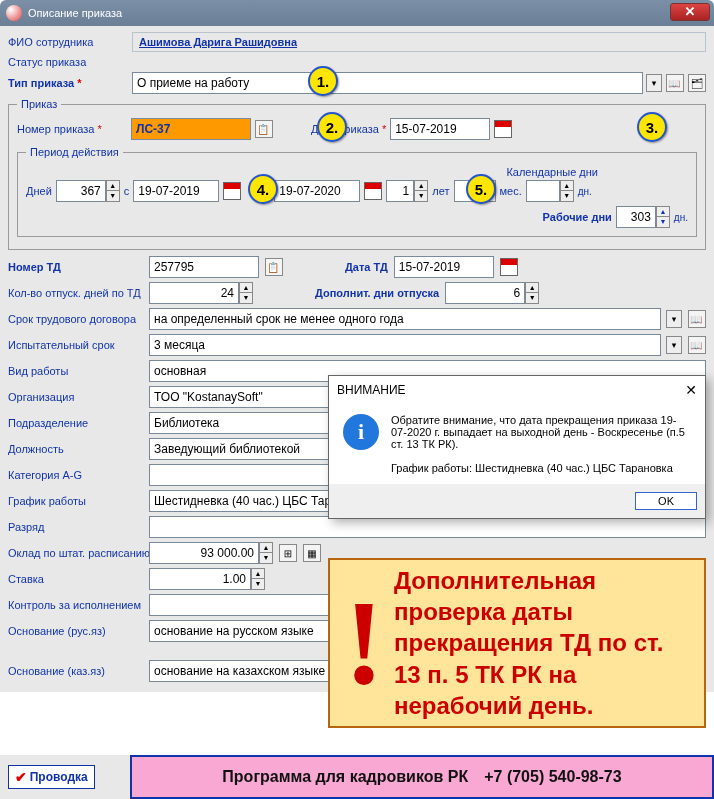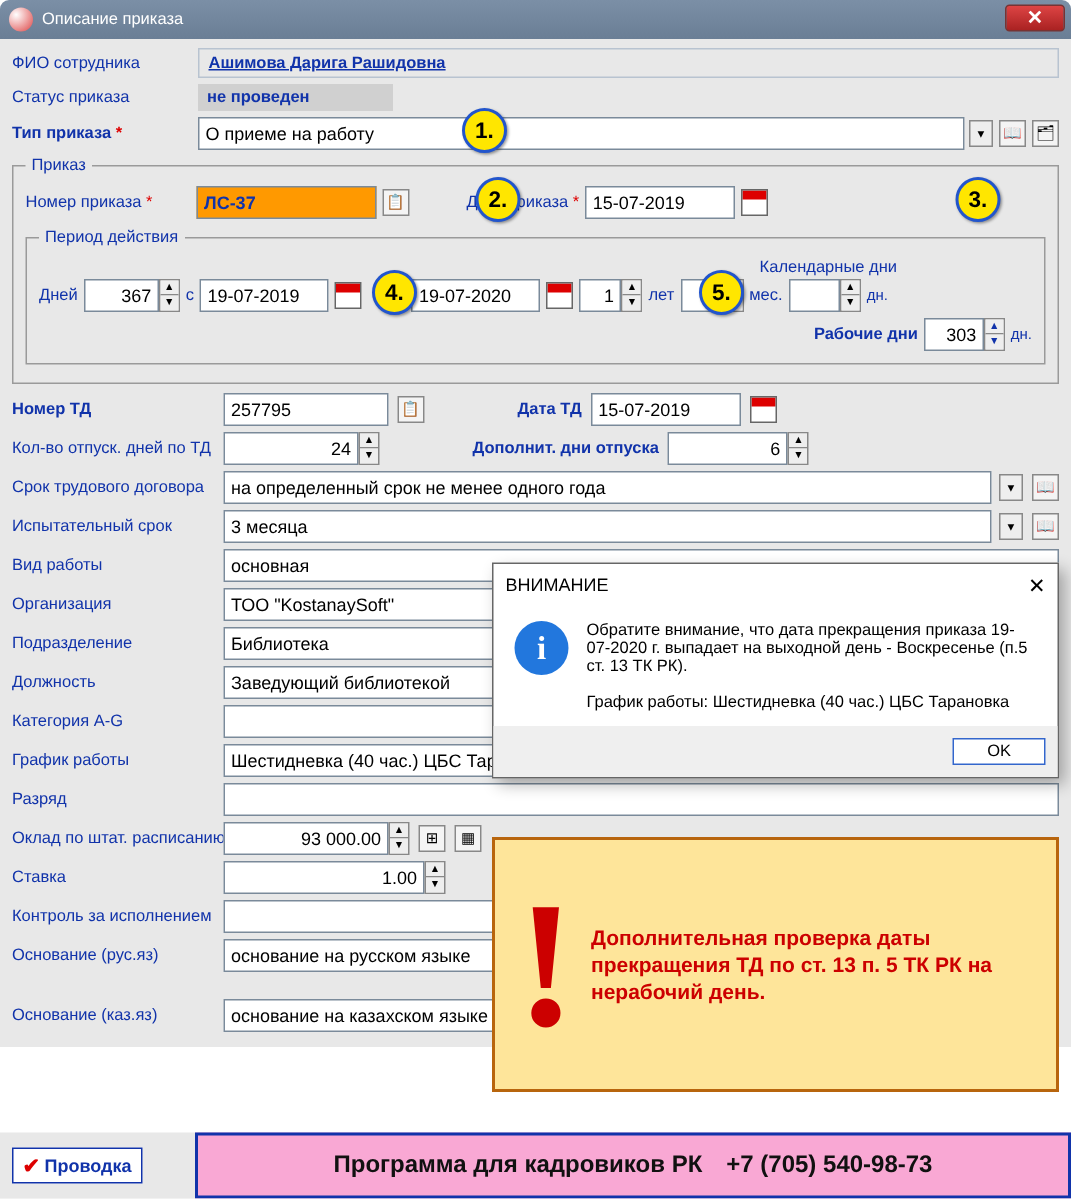--- a/index.html
+++ b/index.html
@@ -199,21 +199,21 @@
       display:flex; align-items:center;
       padding: 10px 14px;
       z-index:90;
     }
     .orange-banner .excl {
       color:#cc0000; font-size:120px; font-weight:bold; font-family:Georgia,serif;
       line-height: 0.9;
       margin-right:10px;
     }
     .orange-banner .text {
-      color:#cc0000; font-size:14px; font-weight:bold;
+      color:#cc0000; font-size:24px; font-weight:bold;
       line-height:1.3;
     }
     
     .footer-bar {
       position:absolute; left:0; bottom:0;
       width:714px; height:44px;
       display:flex; align-items:stretch;
     }
     .provodka-cell {
       background:#e8e8e8; width:130px;
@@ -251,21 +251,20 @@
 
   <div class="content">
 
     <div class="row">
       <span class="lbl" style="width:120px">ФИО сотрудника</span>
       <div class="static-pill">Ашимова Дарига Рашидовна</div>
     </div>
 
     <div class="row">
       <span class="lbl" style="width:120px">Статус приказа</span>
-      <div class="status-pill">не проведен</div>
     </div>
 
     <div class="row">
       <span class="lbl bold red-star" style="width:120px">Тип приказа</span>
       <div class="input flex1" style="display:flex;align-items:center">
         <span>О приеме на работу</span>
       </div>
       <div class="select-btn">▾</div>
       <div class="mini-icon">📖</div>
       <div class="mini-icon">🗂</div>
@@ -436,21 +435,21 @@
               <div>▼</div>
             </div>
         </div>
         <div class="mini-icon">⊞</div>
         <div class="mini-icon">▦</div>
       </div>
 
       <span class="lbl">Ставка</span>
       <div class="twocol">
         <div class="spinner">
-          <input class="input" style="width: 134px; text-align: right;" value="1.00">
+          <input class="input" style="width: 102px; text-align: right;" value="1.00">
           <div class="spins">
               <div>▲</div>
               <div>▼</div>
             </div>
         </div>
       </div>
 
       <span class="lbl">Контроль за исполнением</span>
       <div class="twocol">
         <div class="input flex1"></div>

